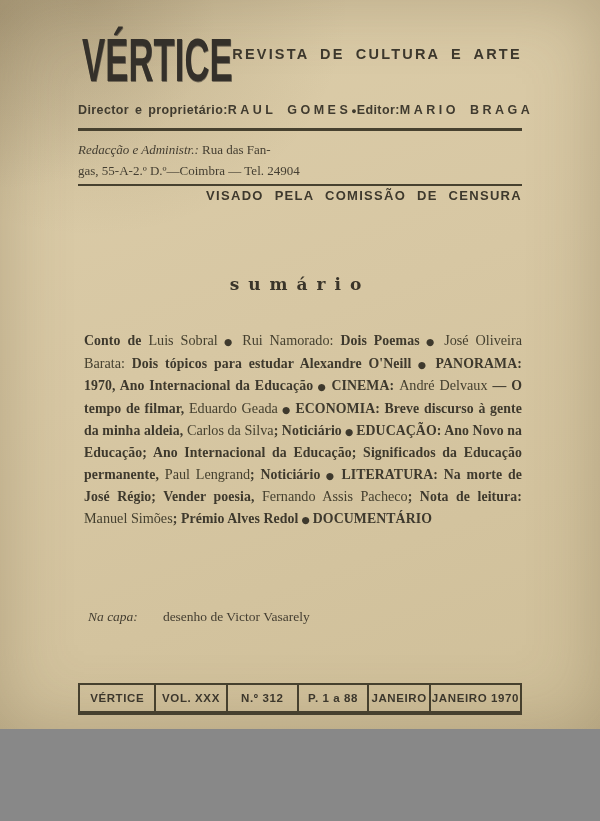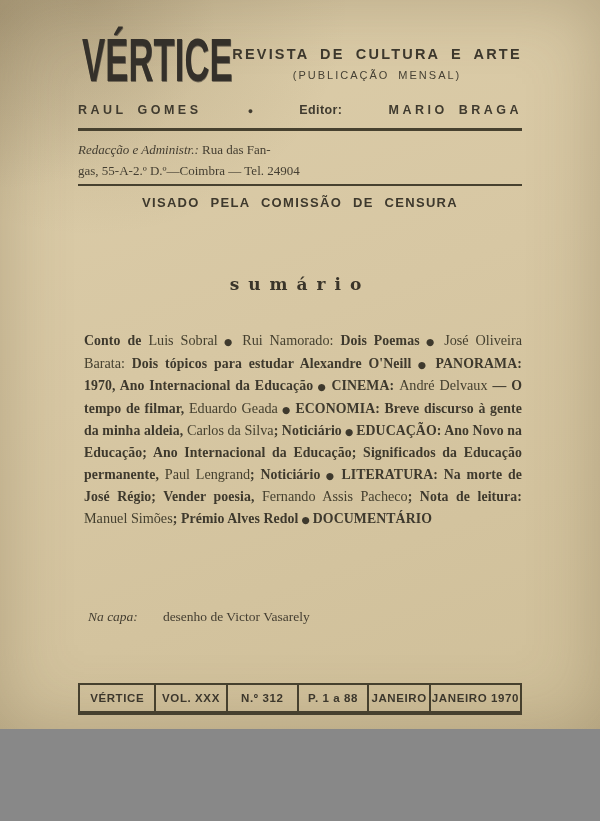--- a/index.html
+++ b/index.html
@@ -33,21 +33,21 @@
   .rule-1{top:128px;height:3px;}
   .rule-2{top:184px;height:2px;}
   
   .imprint{position:absolute;left:78px;top:139px;width:444px;display:flex;
     justify-content:space-between;font-family:"Liberation Serif",serif;font-size:13px;
     line-height:21px;color:#443e31;}
   .imprint-left{width:236px;}
   .imprint-right{width:198px;}
   .imprint em{font-style:italic;}
   
-  .censor{position:absolute;left:78px;top:195px;width:444px;text-align:center;
+  .censor{position:absolute;left:78px;top:188px;width:444px;text-align:right;
     font-weight:bold;font-size:13px;letter-spacing:1.3px;word-spacing:6px;color:#3e392d;}
   
   .summary-heading{position:absolute;left:78px;top:274px;width:444px;margin:0;
     text-align:center;font-family:"DejaVu Serif",serif;font-weight:bold;font-size:17px;
     letter-spacing:9px;color:#3a352a;}
   .summary{position:absolute;left:84px;top:330px;width:438px;margin:0;
     text-align:justify;font-size:13.8px;line-height:20.6px;color:#3e392d;}
   .seg-b{font-family:Liberation Serif, serif;font-weight:bold;letter-spacing:0.1px;}
   .seg-r{font-family:"Liberation Serif",serif;font-weight:normal;font-size:14.2px;color:#45402f;}
   .seg-d{font-family:"DejaVu Sans",sans-serif;font-size:9.5px;}
@@ -72,24 +72,24 @@
 </head>
 <body>
 
 <div class="stage">
   <div class="page">
 
     <div class="logo">VÉRTICE</div>
 
     <div class="masthead-right">
       <div class="tagline">REVISTA DE CULTURA E ARTE</div>
-      <div class="frequency">(PUBLICAÇÃO MENSAL)</div>
     </div>
 
     <div class="staff-line">
+      <span class="staff-label">Director e proprietário:</span>
       <span class="staff-name">RAUL GOMES</span>
       <span class="sep-dot">●</span>
       <span class="staff-label">Editor:</span>
       <span class="staff-name">MARIO BRAGA</span>
     </div>
 
     <div class="rule rule-1"></div>
 
     <div class="imprint">
       <div class="imprint-left">

